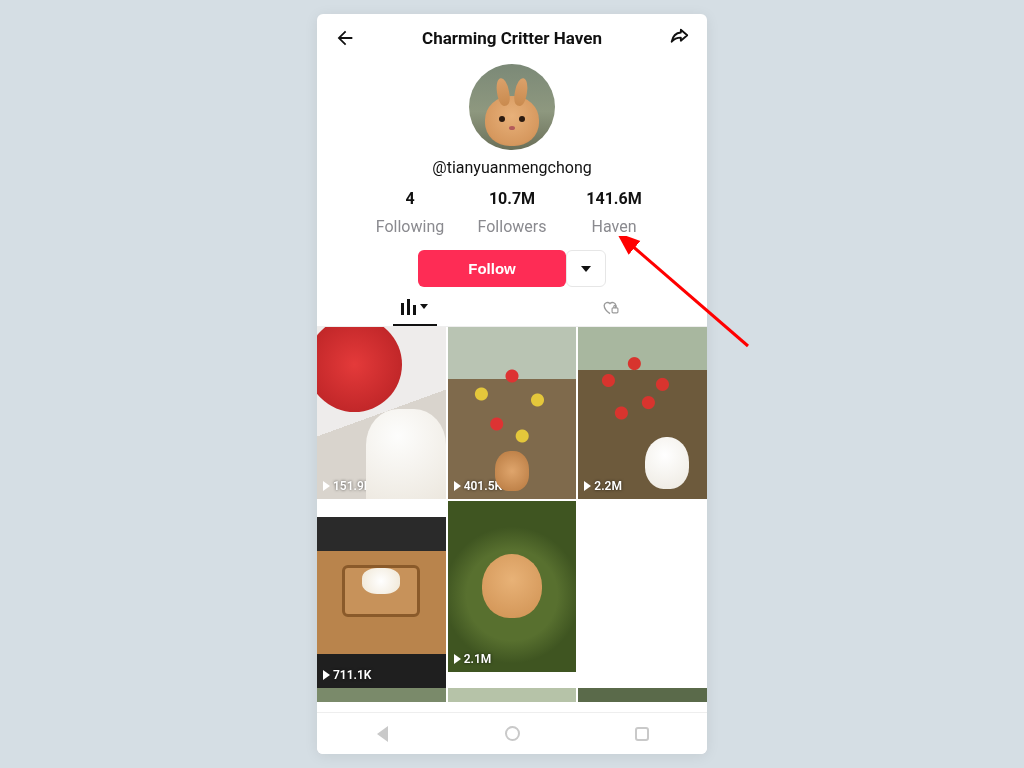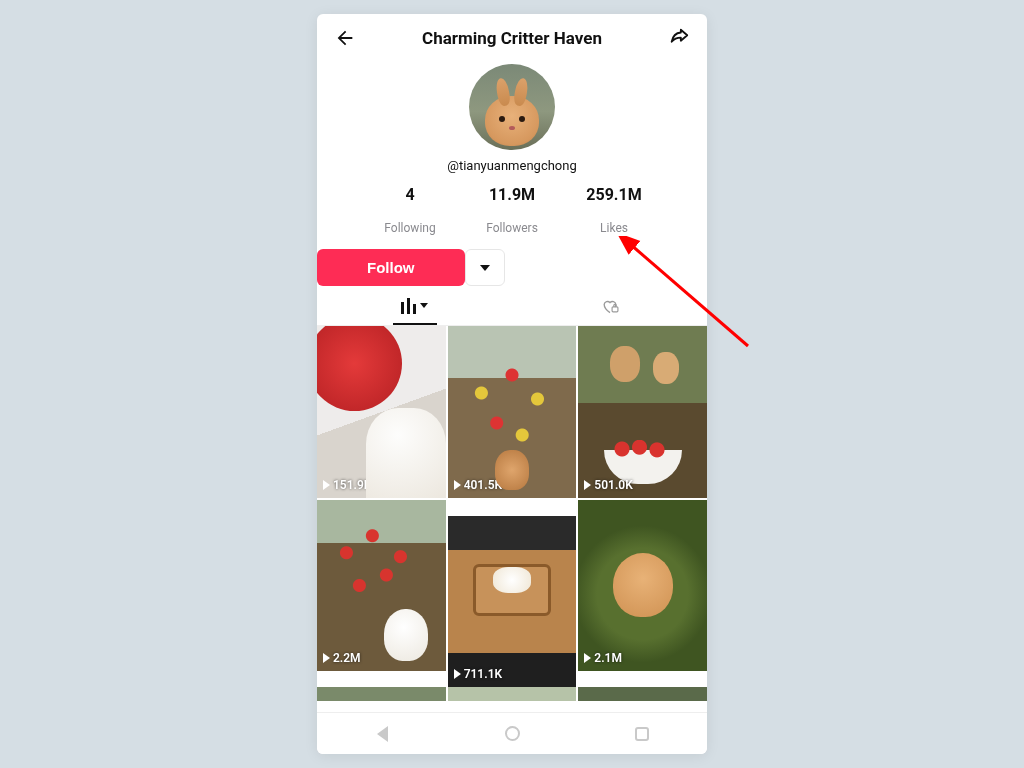--- a/index.html
+++ b/index.html
@@ -90,38 +90,38 @@
   .bunny-eye.l { left: 14px; }
   .bunny-eye.r { right: 14px; }
   .bunny-nose {
     position:absolute;
     top:30px; left:50%; transform:translateX(-50%);
     width:6px; height:4px; background:#b35a5a; border-radius:50%;
   }
   
   .handle {
     text-align: center;
-    font-size: 13px;
+    font-size: 16px;
     color: #111;
     margin-top: 8px;
   }
   
   .stats {
     display: flex;
     justify-content: center;
     gap: 30px;
     margin-top: 12px;
   }
   .stat { text-align: center; min-width: 72px; }
   .stat .num { font-weight: 700; font-size: 16px; color:#111; }
-  .stat .lbl { font-size: 12px; color: #8a8a8f; margin-top:17px; }
+  .stat .lbl { font-size: 16px; color: #8a8a8f; margin-top:9px; }
   
   .follow-row {
     display: flex;
-    justify-content: flex-start;
+    justify-content: center;
     gap: 0;
     margin-top: 14px;
   }
   .follow-btn {
     background: #fe2c55;
     color: #fff;
     border: none;
     border-radius: 6px;
     padding: 10px 50px;
     font-size: 15px;
@@ -323,26 +323,26 @@
   </div>
 
   <div class="handle">@tianyuanmengchong</div>
 
   <div class="stats">
     <div class="stat">
       <div class="num">4</div>
       <div class="lbl">Following</div>
     </div>
     <div class="stat">
-      <div class="num">11.9M</div>
+      <div class="num">10.7M</div>
       <div class="lbl">Followers</div>
     </div>
     <div class="stat">
-      <div class="num">259.1M</div>
-      <div class="lbl">Likes</div>
+      <div class="num">141.6M</div>
+      <div class="lbl">Haven</div>
     </div>
   </div>
 
   <div class="follow-row">
     <button class="follow-btn">Follow</button>
     <div class="dropdown-btn">
       <div class="tri-down"></div>
     </div>
   </div>
 
@@ -369,29 +369,20 @@
     <div class="cell th1">
       <div class="views">
           <div class="play-tri"></div>
           <span>151.9K</span>
         </div>
     </div>
     <div class="cell th2">
       <div class="views">
           <div class="play-tri"></div>
           <span>401.5K</span>
-        </div>
-    </div>
-    <div class="cell th3">
-      <div class="bowl"></div>
-        <div class="rab"></div>
-        <div class="rab2"></div>
-      <div class="views">
-          <div class="play-tri"></div>
-          <span>501.0K</span>
         </div>
     </div>
     <div class="cell th4">
       <div class="views">
           <div class="play-tri"></div>
           <span>2.2M</span>
         </div>
     </div>
     <div class="cell th5">
       <div class="views">

